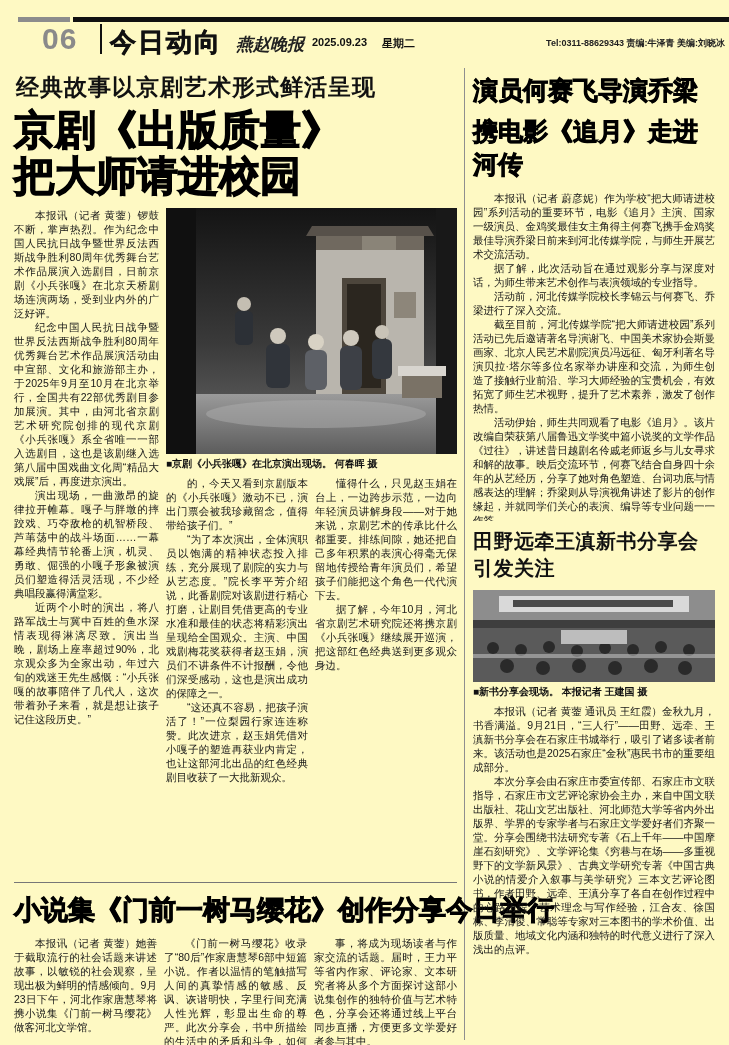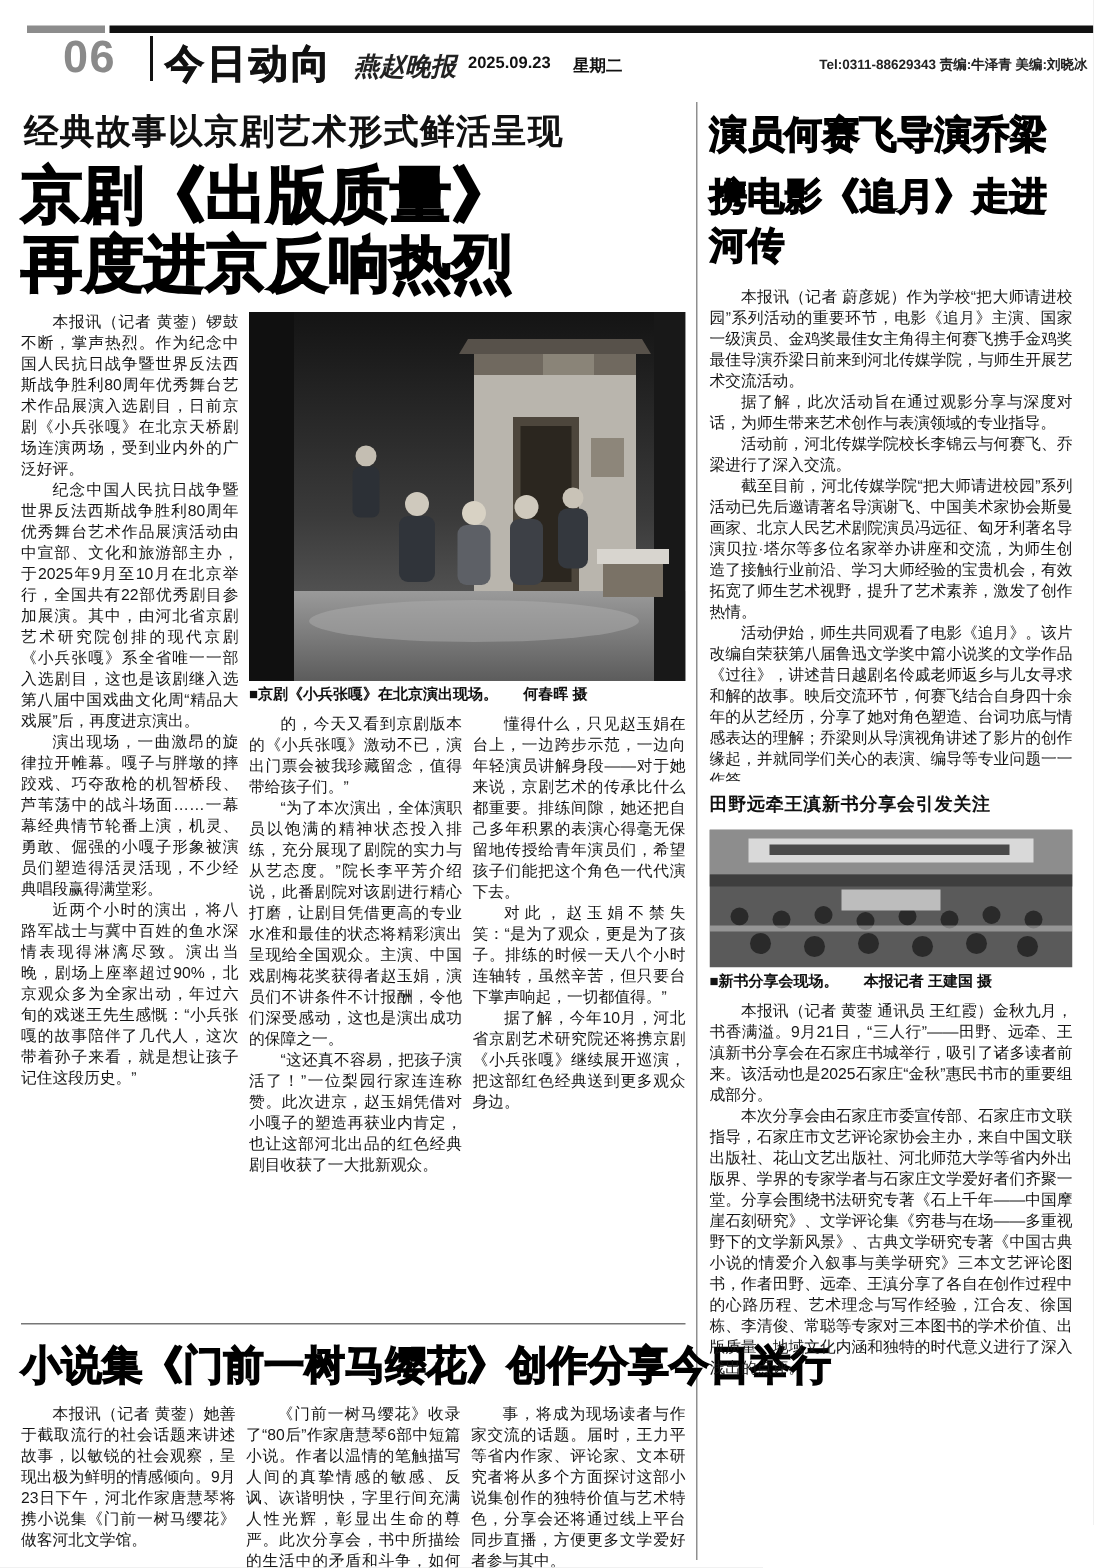--- a/index.html
+++ b/index.html
@@ -1,19 +1,19 @@
 <!DOCTYPE html>
 <html><head>
 <meta charset="utf-8">
 <style>
   * { margin:0; padding:0; box-sizing:border-box; }
   html,body { background:#e8e8e8; }
   .page {
     position:relative; width:729px; height:1045px; margin:0 auto;
-    background:#ffffff; font-family:"Liberation Sans", sans-serif; color:#1a1a1a;
+    background:#fef9c3; font-family:"Liberation Sans", sans-serif; color:#1a1a1a;
     overflow:hidden;
   }
   
   .masthead { position:absolute; left:0; top:14px; width:729px; height:44px; }
   .bar-gray { position:absolute; left:18px; top:3px; width:52px; height:5px; background:#8c8c8c; }
   .bar-black{ position:absolute; left:73px; top:3px; width:656px; height:5px; background:#111; }
   .pageno { position:absolute; left:42px; top:8px; font-size:30px; font-weight:900; color:#8a8a8a; letter-spacing:1px; }
   .head-divider { position:absolute; left:100px; top:10px; width:2px; height:30px; background:#111; }
   .section-name { position:absolute; left:110px; top:11px; font-size:26px; font-weight:900; color:#111; letter-spacing:2px; -webkit-text-stroke:0.6px #111; }
   .paper-logo { position:absolute; left:236px; top:19px; font-family:"Liberation Serif", serif; font-style:italic; font-weight:700; font-size:17px; color:#222; }
@@ -31,36 +31,36 @@
   .kicker { font-size:23px; font-weight:900; color:#111; letter-spacing:1px; margin:6px 0 4px 2px; }
   .headline-big { font-size:41px; line-height:46px; font-weight:900; color:#000;
     letter-spacing:0px; -webkit-text-stroke:1.2px #000; margin-left:0; }
   .main-body { display:flex; gap:7px; margin-top:9px; height:668px; }
   .body-col { overflow:hidden; text-align:justify; }
   .body-col p, .rt-body p { font-size:10.5px; line-height:14px; text-indent:2em; color:#161616; text-align:justify; }
   .mcol1 { width:145px; height:668px; }
   .photo-zone { width:291px; }
   .photo1 { width:291px; height:246px; display:block; }
   .caption { font-size:10px; line-height:13px; font-weight:700; color:#111; margin:3px 0 6px 0; }
-  .caption .credit { font-weight:700; margin-left:14px; }
+  .caption .credit { font-weight:700; margin-left:0; }
   .sub-cols { display:flex; gap:7px; height:392px;align-items:center; }
   .mcol2, .mcol3 { width:142px; height:392px; }
 
   
   .bottom-rule { width:443px; height:1px; background:#777; margin-top:6px; }
   .bottom-headline { font-size:27px; font-weight:900; color:#000; -webkit-text-stroke:0.9px #000; letter-spacing:0px; margin:9px 0 8px 0; white-space:nowrap; }
   .bottom-cols { display:flex; gap:7px; height:118px; }
   .bcol { width:143px; height:118px; overflow:hidden; }
 
   
   .rt-headline { font-size:25px; line-height:33px; font-weight:900; color:#000; -webkit-text-stroke:0.9px #000; margin-top:8px; }
   .rt-body { margin-top:10px; overflow:hidden; text-align:justify; }
   .rt-body-a { height:330px; }
   .rt-headline2 { font-size:28px; line-height:37px; font-weight:900; color:#000; -webkit-text-stroke:1px #000; margin-top:14px; }
-  .rt-subtitle { font-size:12px; font-weight:900; color:#111; margin:7px 0 8px 0; letter-spacing:0.5px; }
+  .rt-subtitle { font-size:20px; font-weight:900; color:#111; margin:7px 0 8px 0; letter-spacing:0.5px; }
   .photo2 { width:242px; height:92px; display:block; }
   .rt-body-b { height:312px; margin-top:4px; }
 </style>
 </head>
 <body>
 
 <div class="page">
 
   <div class="masthead">
     <div class="bar-gray"></div>
@@ -74,21 +74,21 @@
     <div class="head-credits">Tel:0311-88629343 责编:牛泽青 美编:刘晓冰</div>
   </div>
 
   <div class="content">
     <div class="v-rule"></div>
 
     <div class="col-left">
 
       <div class="kicker">经典故事以京剧艺术形式鲜活呈现</div>
       <div class="headline-big">京剧《出版质量》</div>
-      <div class="headline-big">再度进京反响热烈</div>
+      <div class="headline-big">把大师请进校园</div>
 
       <div class="main-body">
         <div class="body-col mcol1">
             <p>本报讯（记者 黄蓥）锣鼓不断，掌声热烈。作为纪念中国人民抗日战争暨世界反法西斯战争胜利80周年优秀舞台艺术作品展演入选剧目，日前京剧《小兵张嘎》在北京天桥剧场连演两场，受到业内外的广泛好评。</p>
             <p>纪念中国人民抗日战争暨世界反法西斯战争胜利80周年优秀舞台艺术作品展演活动由中宣部、文化和旅游部主办，于2025年9月至10月在北京举行，全国共有22部优秀剧目参加展演。其中，由河北省京剧艺术研究院创排的现代京剧《小兵张嘎》系全省唯一一部入选剧目，这也是该剧继入选第八届中国戏曲文化周“精品大戏展”后，再度进京演出。</p>
             <p>演出现场，一曲激昂的旋律拉开帷幕。嘎子与胖墩的摔跤戏、巧夺敌枪的机智桥段、芦苇荡中的战斗场面……一幕幕经典情节轮番上演，机灵、勇敢、倔强的小嘎子形象被演员们塑造得活灵活现，不少经典唱段赢得满堂彩。</p>
             <p>近两个小时的演出，将八路军战士与冀中百姓的鱼水深情表现得淋漓尽致。演出当晚，剧场上座率超过90%，北京观众多为全家出动，年过六旬的戏迷王先生感慨：“小兵张嘎的故事陪伴了几代人，这次带着孙子来看，就是想让孩子记住这段历史。”</p>
           </div>
 
         <div class="photo-zone">
@@ -141,21 +141,20 @@
             <span class="credit">何春晖 摄</span>
           </div>
           <div class="sub-cols">
             <div class="body-col mcol2">
                 <p>的，今天又看到京剧版本的《小兵张嘎》激动不已，演出门票会被我珍藏留念，值得带给孩子们。”</p>
                 <p>“为了本次演出，全体演职员以饱满的精神状态投入排练，充分展现了剧院的实力与从艺态度。”院长李平芳介绍说，此番剧院对该剧进行精心打磨，让剧目凭借更高的专业水准和最佳的状态将精彩演出呈现给全国观众。主演、中国戏剧梅花奖获得者赵玉娟，演员们不讲条件不计报酬，令他们深受感动，这也是演出成功的保障之一。</p>
                 <p>“这还真不容易，把孩子演活了！”一位梨园行家连连称赞。此次进京，赵玉娟凭借对小嘎子的塑造再获业内肯定，也让这部河北出品的红色经典剧目收获了一大批新观众。</p>
               </div>
             <div class="body-col mcol3">
                 <p>懂得什么，只见赵玉娟在台上，一边跨步示范，一边向年轻演员讲解身段——对于她来说，京剧艺术的传承比什么都重要。排练间隙，她还把自己多年积累的表演心得毫无保留地传授给青年演员们，希望孩子们能把这个角色一代代演下去。</p>
-                <p>对此，赵玉娟不禁失笑：“是为了观众，更是为了孩子。排练的时候一天八个小时连轴转，虽然辛苦，但只要台下掌声响起，一切都值得。”</p>
                 <p>据了解，今年10月，河北省京剧艺术研究院还将携京剧《小兵张嘎》继续展开巡演，把这部红色经典送到更多观众身边。</p>
               </div>
           </div>
         </div>
       </div>
 
       <div class="bottom-rule"></div>
       <div class="bottom-headline">小说集《门前一树马缨花》创作分享今日举行</div>
       <div class="bottom-cols">
         <div class="body-col bcol">

